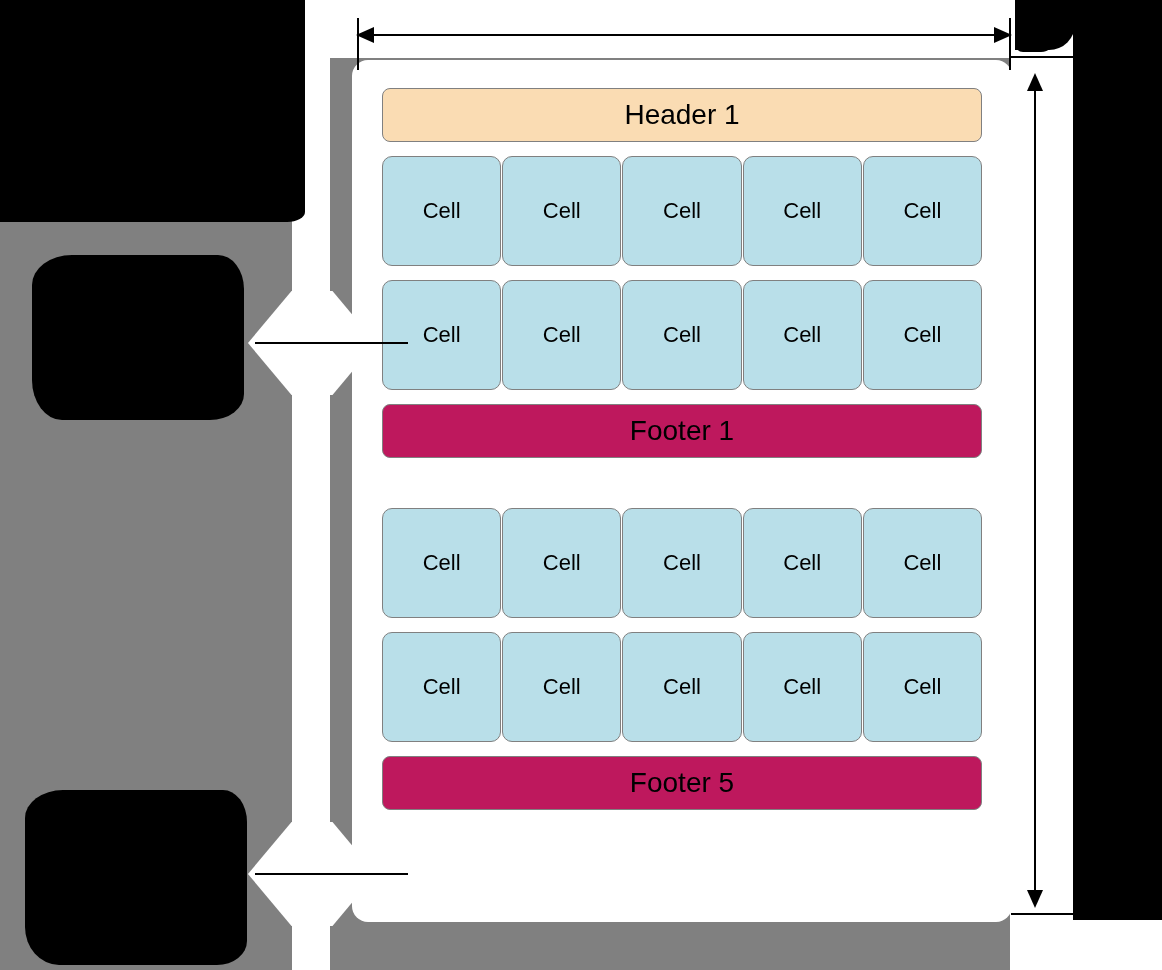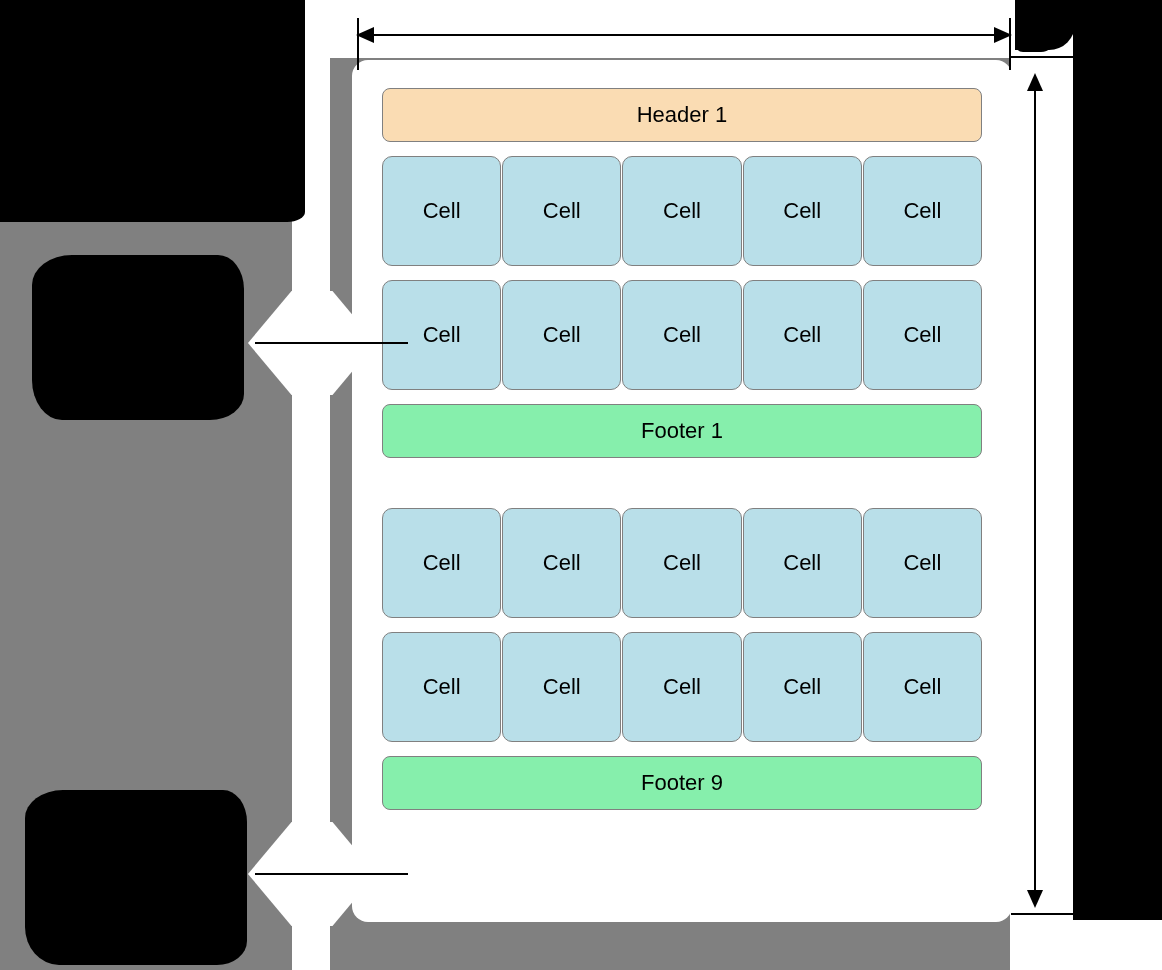--- a/index.html
+++ b/index.html
@@ -106,26 +106,26 @@
     margin-top: 50px;
   }
 
   .bar {
     height: 54px;
     border: 1px solid #808080;
     border-radius: 8px;
     display: flex;
     align-items: center;
     justify-content: center;
-    font-size: 22px;
+    font-size: 28px;
     color: #000000;
     box-sizing: border-box;
   }
   .bar.header { background: #fadcb3; }
-  .bar.footer { background: #86efac; }
+  .bar.footer { background: #be185d; }
 
   .cell-row {
     display: flex;
     gap: 1px;
   }
   .cell {
     flex: 1 1 0;
     height: 110px;
     background: #b9dfe9;
     border: 1px solid #808080;
@@ -292,21 +292,21 @@
         <div class="cell">Cell</div>
         <div class="cell">Cell</div>
       </div>
       <div class="cell-row">
         <div class="cell">Cell</div>
         <div class="cell">Cell</div>
         <div class="cell">Cell</div>
         <div class="cell">Cell</div>
         <div class="cell">Cell</div>
       </div>
-      <div class="bar footer">Footer 9</div>
+      <div class="bar footer">Footer 5</div>
     </div>
 
   </div>
 
   <div class="callout-band" id="callout-band-top"></div>
   <div class="hourglass" id="hourglass-1"></div>
   <div class="hourglass" id="hourglass-2"></div>
   <div class="callout-line" id="callout-line-1"></div>
   <div class="callout-line" id="callout-line-2"></div>
 

